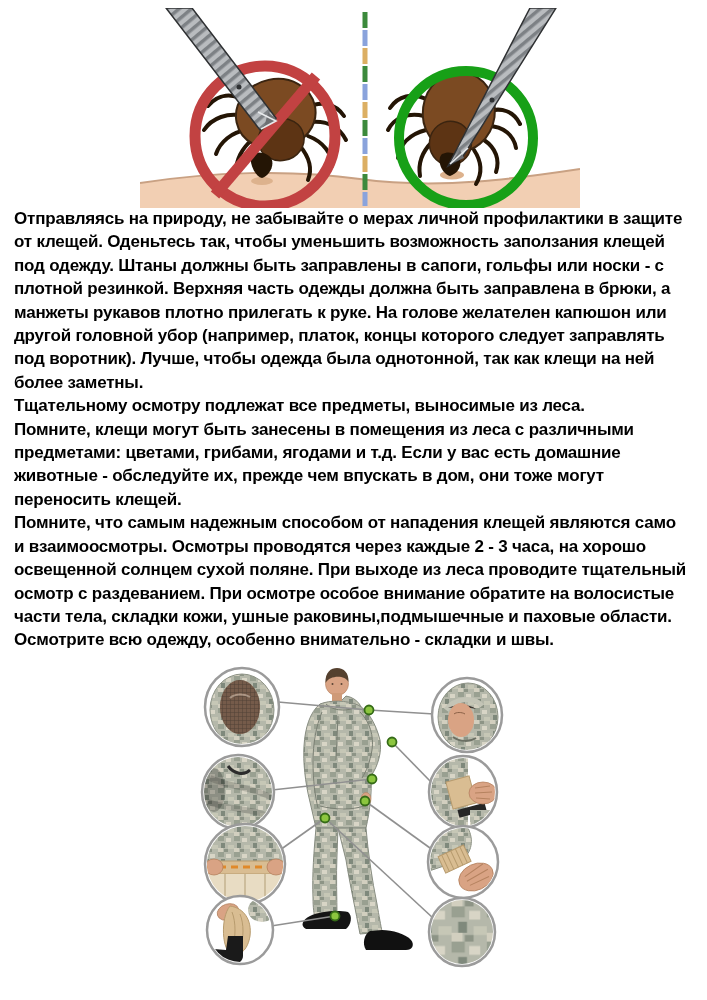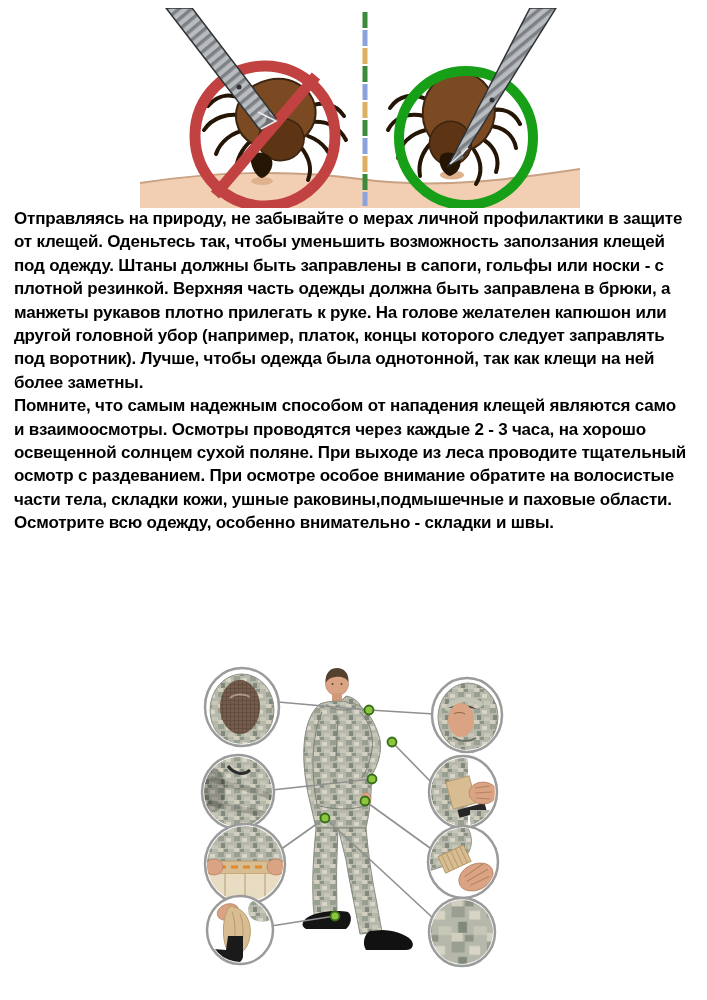--- a/index.html
+++ b/index.html
@@ -109,20 +109,25 @@
 
   <div class="textblock">
     <p>Отправляясь на природу, не забывайте о мерах личной профилактики в защите
 от клещей. Оденьтесь так, чтобы уменьшить возможность заползания клещей
 под одежду. Штаны должны быть заправлены в сапоги, гольфы или носки - с
 плотной резинкой. Верхняя часть одежды должна быть заправлена в брюки, а
 манжеты рукавов плотно прилегать к руке. На голове желателен капюшон или
 другой головной убор (например, платок, концы которого следует заправлять
 под воротник). Лучше, чтобы одежда была однотонной, так как клещи на ней
 более заметны.</p>
+    <p>Тщательному осмотру подлежат все предметы, выносимые из леса.</p>
+    <p>Помните, клещи могут быть занесены в помещения из леса с различными
+предметами: цветами, грибами, ягодами и т.д. Если у вас есть домашние
+животные - обследуйте их, прежде чем впускать в дом, они тоже могут
+переносить клещей.</p>
     <p>Помните, что самым надежным способом от нападения клещей являются само
 и взаимоосмотры. Осмотры проводятся через каждые 2 - 3 часа, на хорошо
 освещенной солнцем сухой поляне. При выходе из леса проводите тщательный
 осмотр с раздеванием. При осмотре особое внимание обратите на волосистые
 части тела, складки кожи, ушные раковины,подмышечные и паховые области.
 Осмотрите всю одежду, особенно внимательно - складки и швы.</p>
   </div>
 
   <div class="bottom-ill">
     <svg viewBox="0 0 372 340" width="372" height="340">

